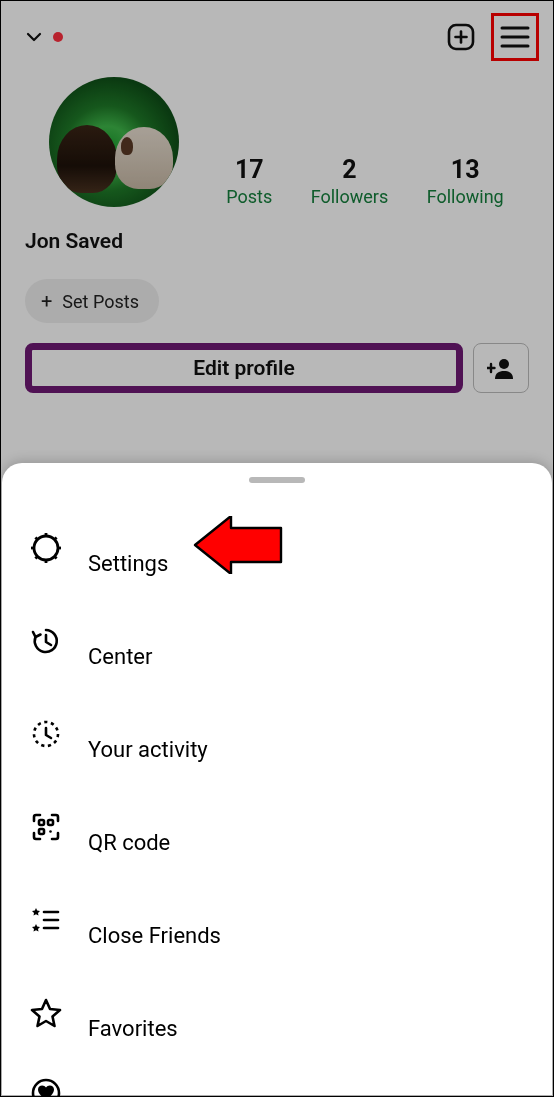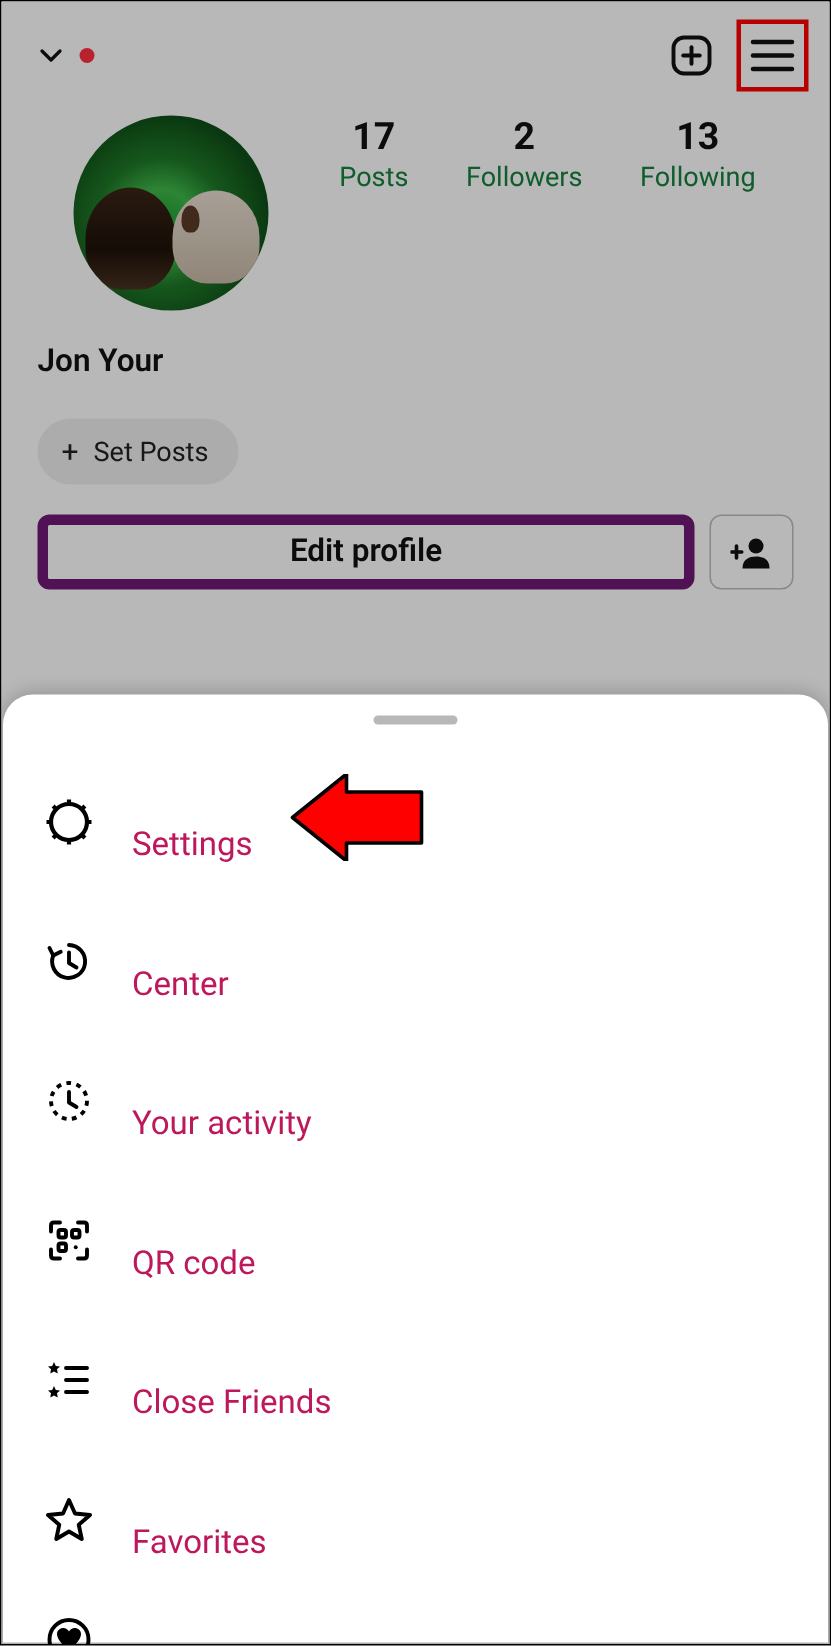--- a/index.html
+++ b/index.html
@@ -45,21 +45,21 @@
     .highlight-box {
       position: absolute;
       top: -6px; left: -6px; right: -6px; bottom: -6px;
       border: 3px solid #ff0000;
       pointer-events: none;
     }
 
     
     .profile-row {
       display: flex;
-      align-items: flex-start;
+      align-items: flex-end;
       padding: 10px 30px 10px 30px;
       gap: 18px;
       margin-left: 18px;
     }
     .avatar {
       width: 130px;
       height: 130px;
       border-radius: 50%;
       overflow: hidden;
       flex-shrink: 0;
@@ -183,21 +183,21 @@
     .menu-icon {
       width: 32px;
       height: 32px;
       display: flex;
       align-items: center;
       justify-content: center;
       flex-shrink: 0;
     }
     .menu-label {
       font-size: 22px;
-      color: #be185d;
+      color: #000000;
       margin-top: 32px;
     }
 
     
     .arrow-anno {
       position: absolute;
       left: 192px;
       top: 515px;
       width: 90px;
       height: 58px;
@@ -259,21 +259,21 @@
         <div class="stat-num">2</div>
         <div class="stat-label">Followers</div>
       </div>
       <div class="stat">
         <div class="stat-num">13</div>
         <div class="stat-label">Following</div>
       </div>
     </div>
   </div>
 
-  <div class="profile-name">Jon Your</div>
+  <div class="profile-name">Jon Saved</div>
 
   <div class="status-pill">
     <span class="plus-small">+</span>
     <span>Set Posts</span>
   </div>
 
   <div class="edit-row">
     <div class="edit-btn">
       <span>Edit profile</span>
     </div>

